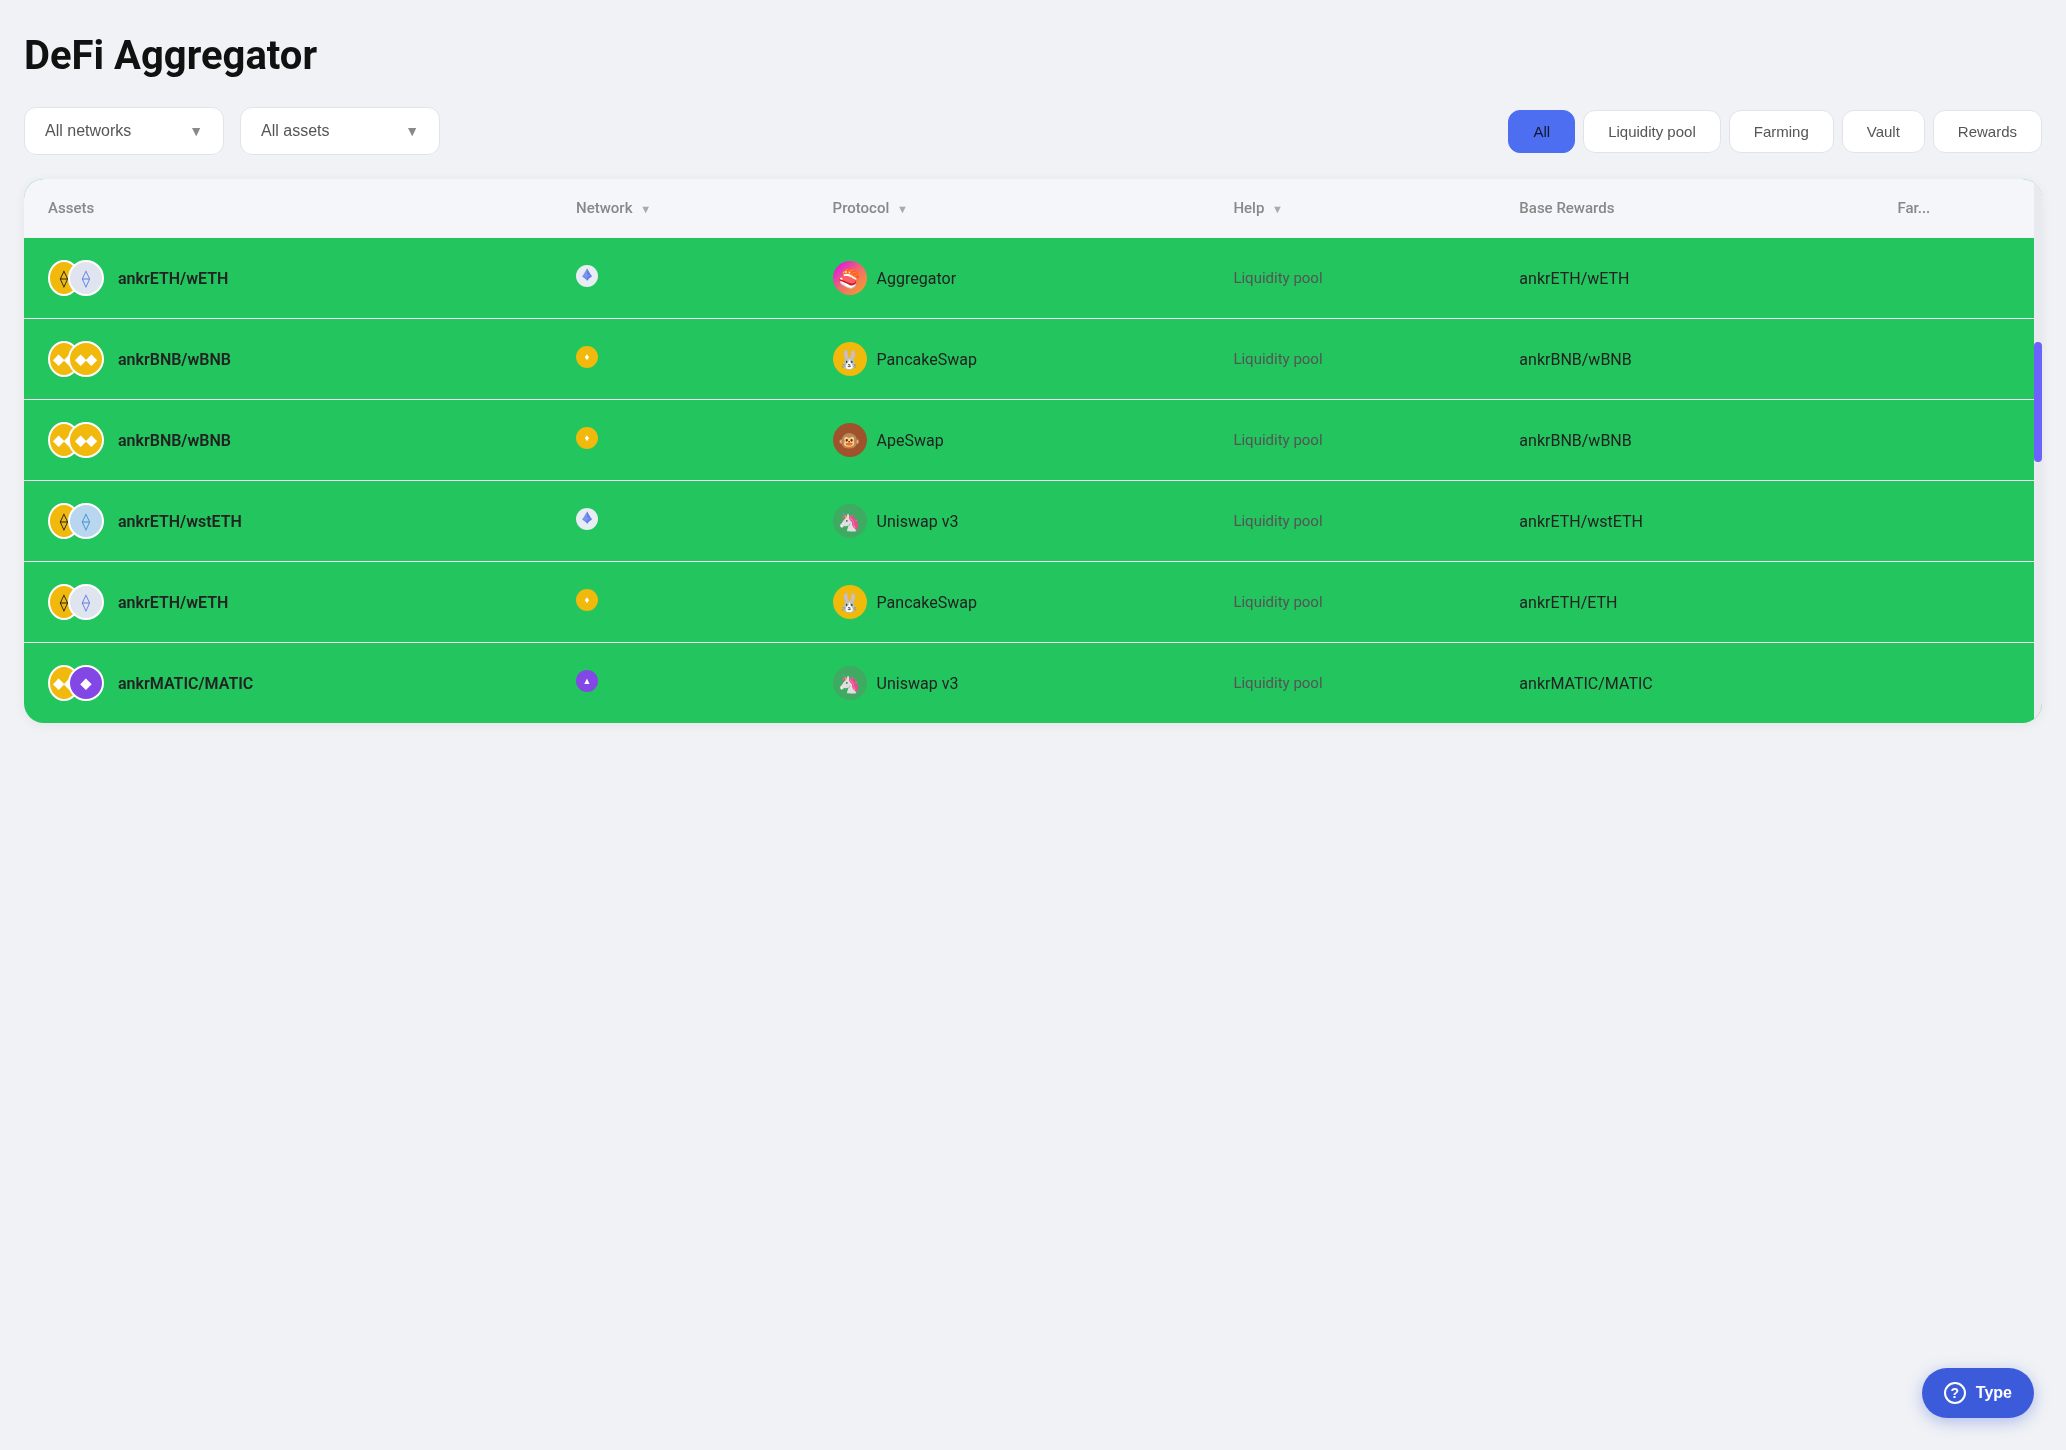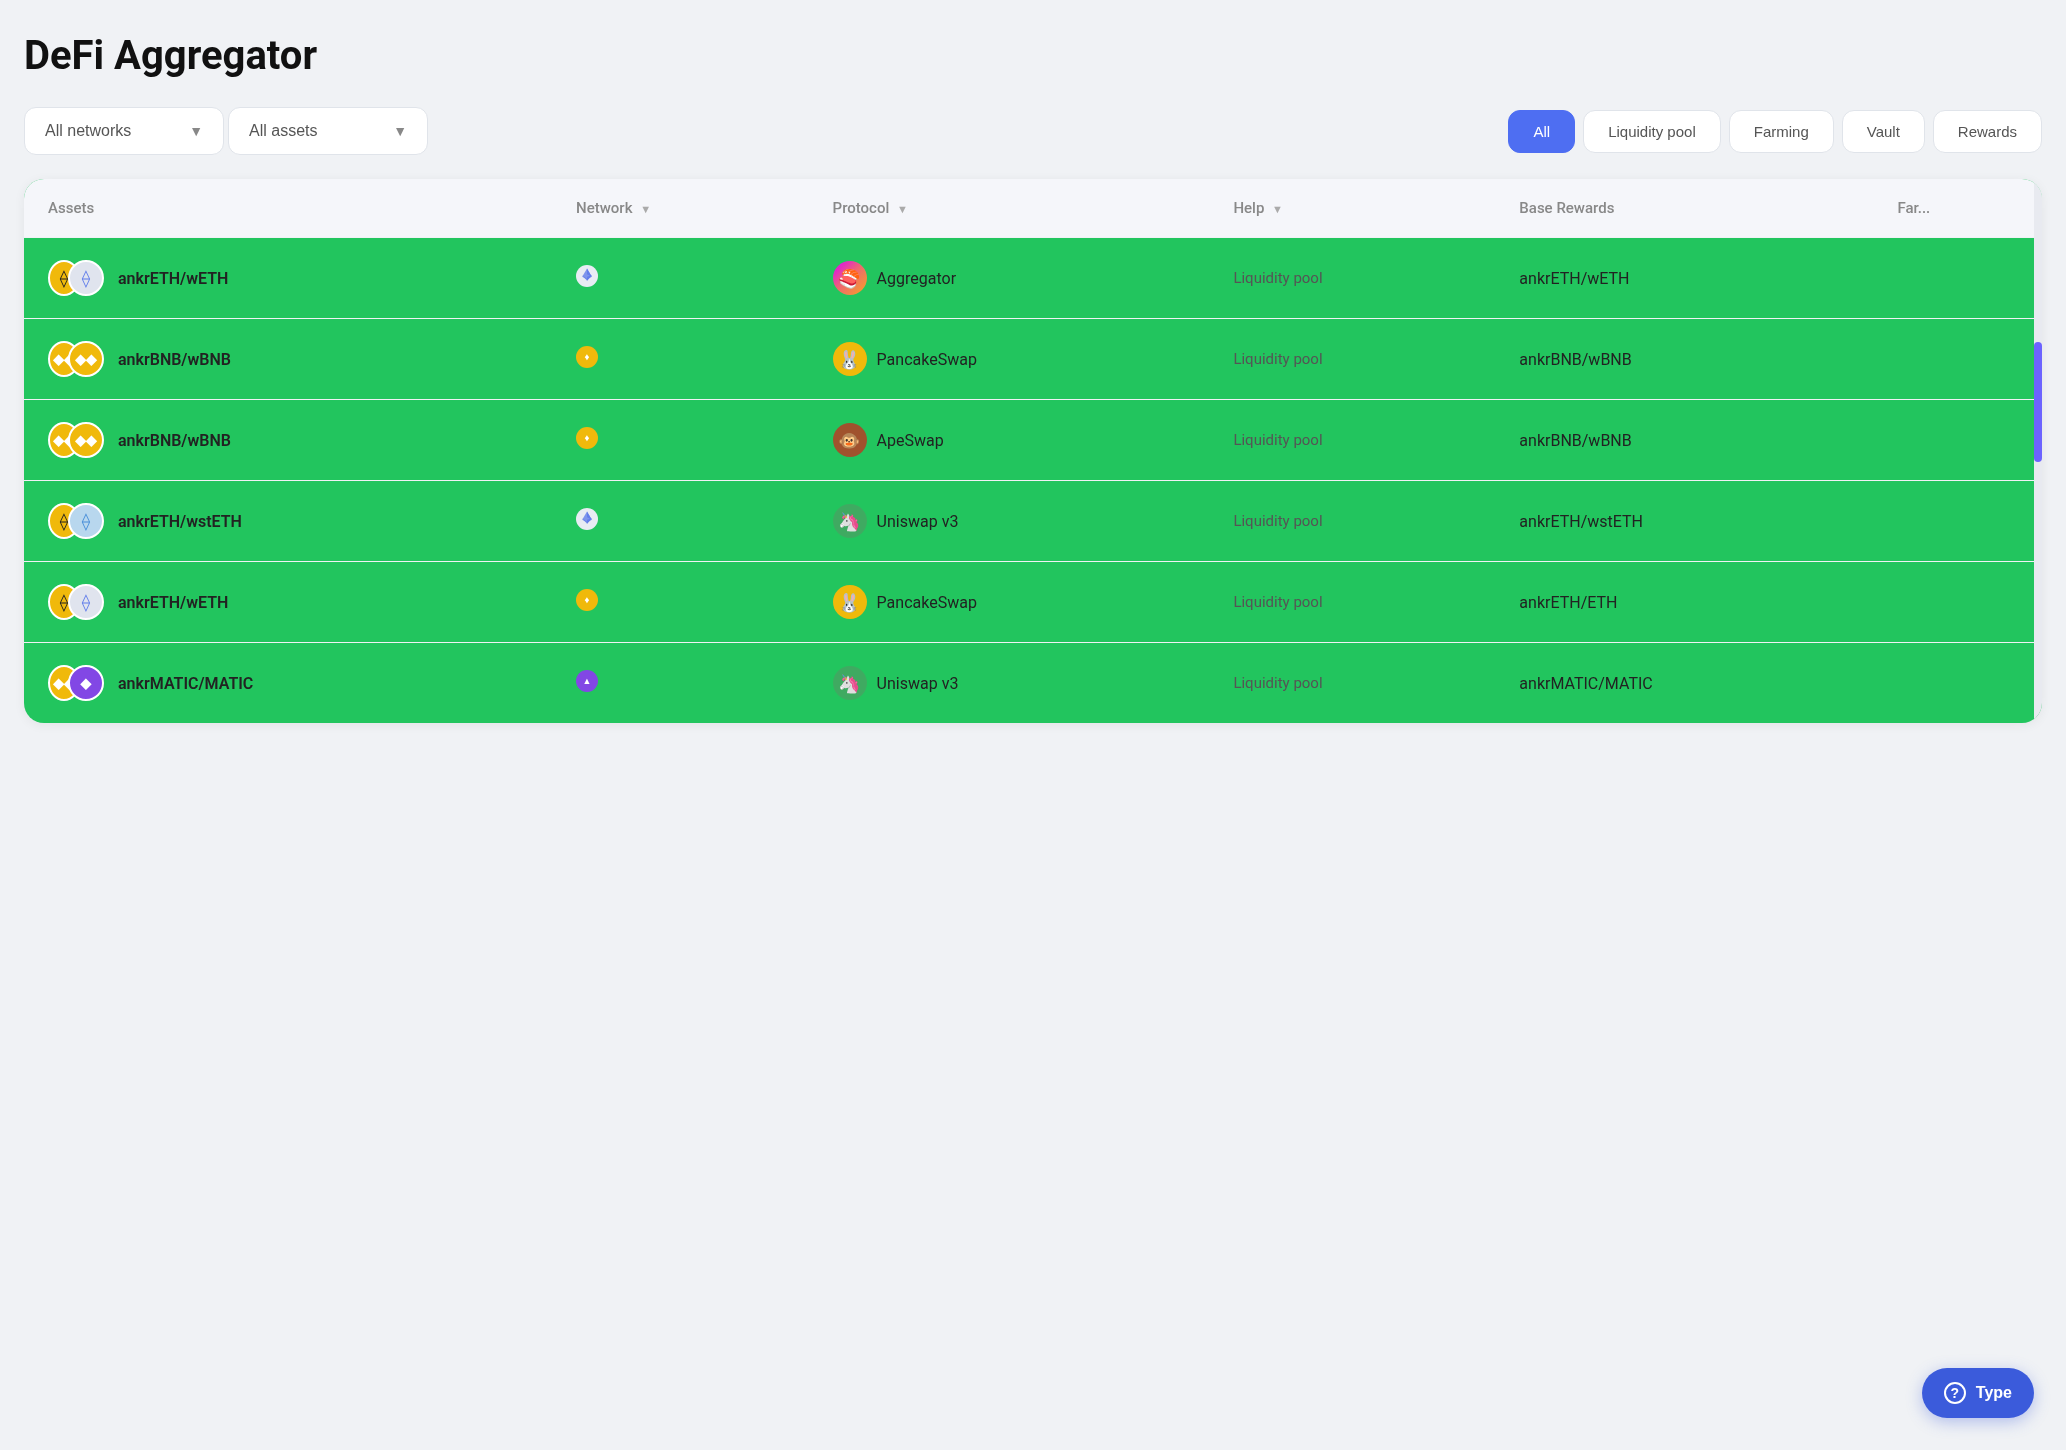--- a/index.html
+++ b/index.html
@@ -12,21 +12,21 @@
     }
     .page-title {
       font-size: 40px;
       font-weight: 700;
       color: #111;
       margin-bottom: 28px;
     }
     .filters-row {
       display: flex;
       align-items: center;
-      gap: 4px;
+      gap: 16px;
       margin-bottom: 24px;
       flex-wrap: wrap;
     }
     .dropdown-btn {
       display: flex;
       align-items: center;
       gap: 10px;
       background: #fff;
       border: 1.5px solid #e0e4ea;
       border-radius: 12px;
@@ -53,21 +53,21 @@
       border: 1.5px solid #e0e4ea;
       background: #fff;
       font-size: 15px;
       color: #555;
       cursor: pointer;
       font-weight: 500;
       transition: background 0.15s;
     }
     .tab-btn.active {
       background: #4e6ef2;
-      color: #ffffff;
+      color: #0f172a;
       border-color: #4e6ef2;
     }
     .main-card {
       background: #22c55e;
       border-radius: 20px;
       overflow: hidden;
       box-shadow: 0 2px 12px rgba(0,0,0,0.06);
       position: relative;
     }
     .table-wrapper {

